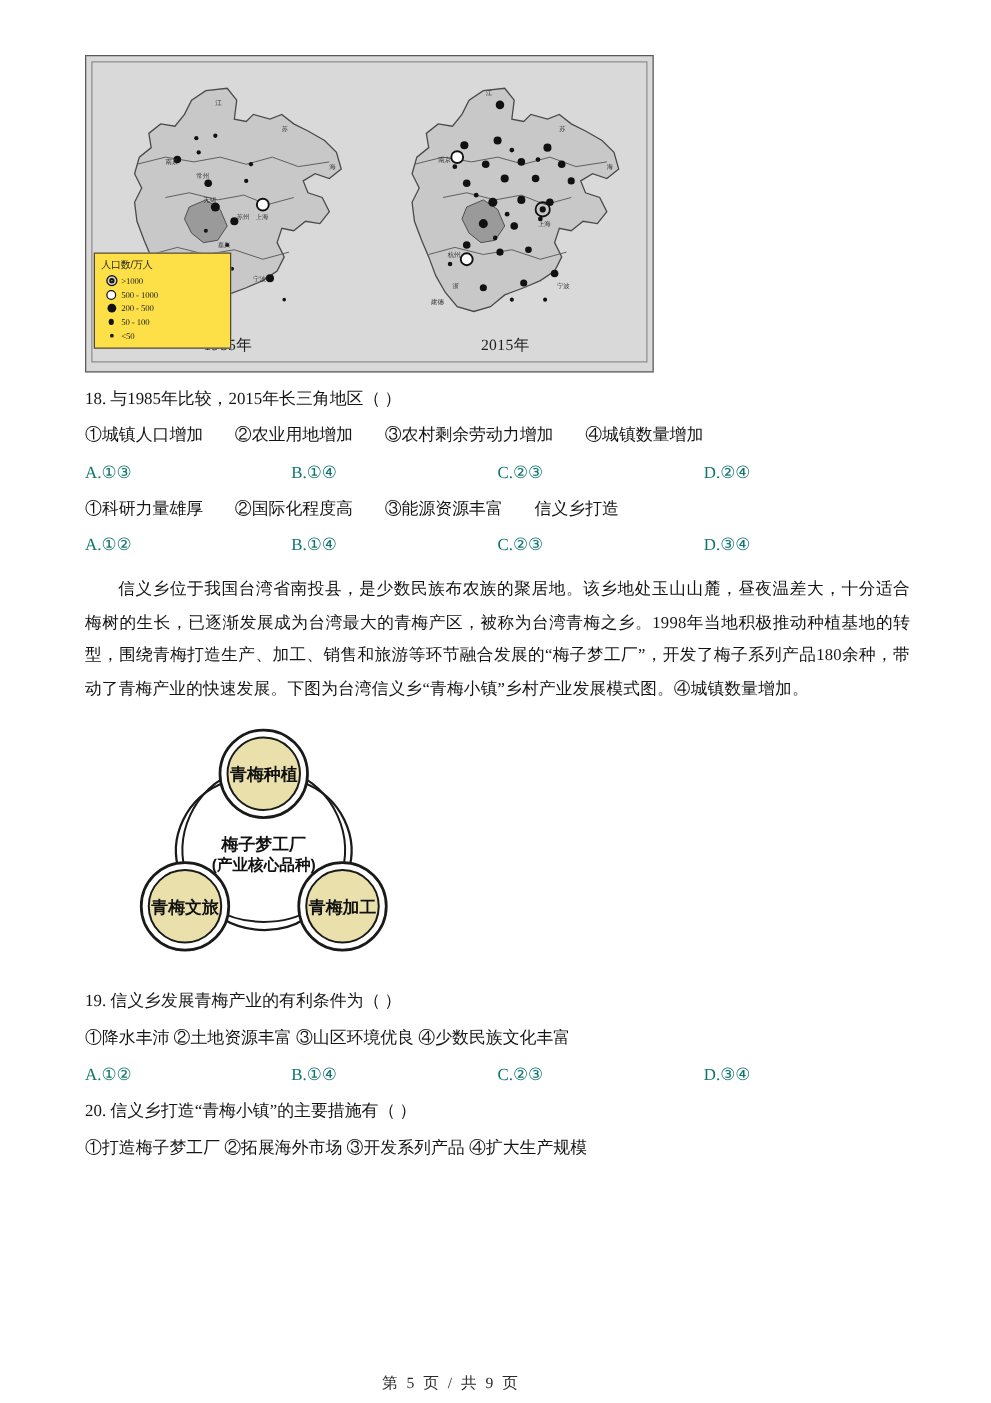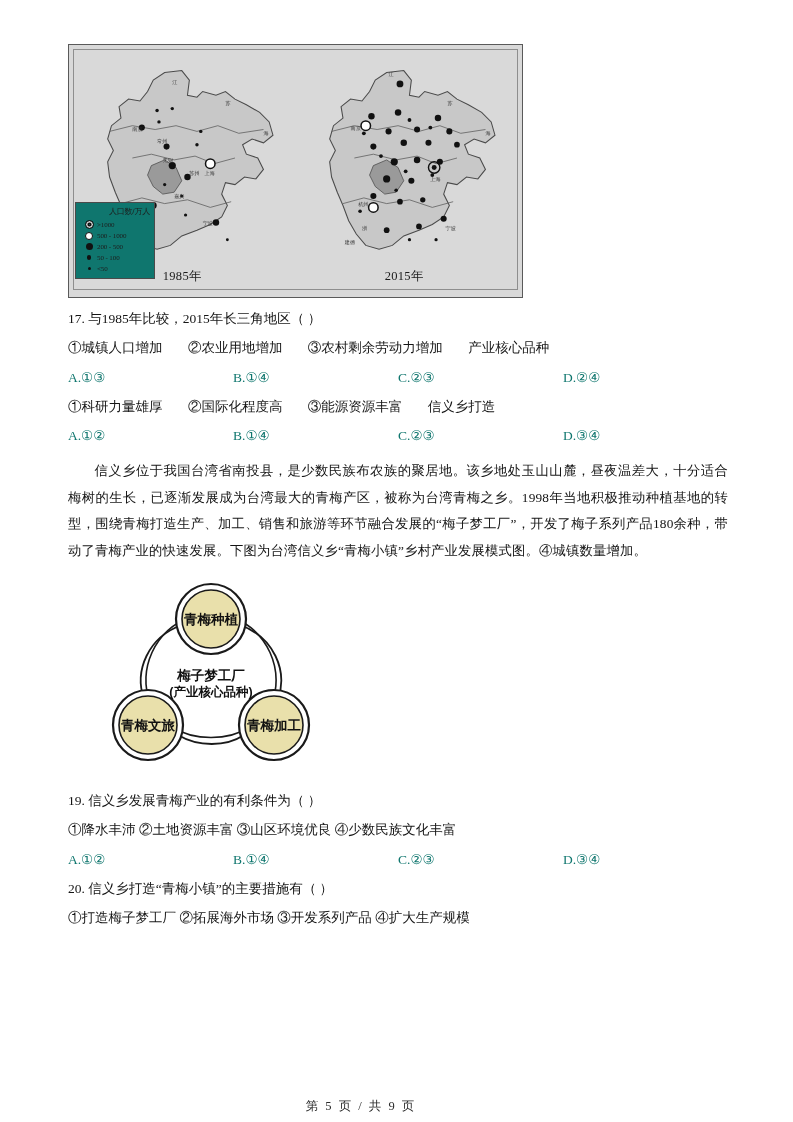--- a/index.html
+++ b/index.html
@@ -65,27 +65,26 @@
     color: #1c1c1c;
     letter-spacing: 0.3px;
   }
   .map-svg { width: 100%; height: 100%; display: block; }
 
   
   .map-legend {
     position: absolute;
     left: 6px;
     bottom: 18px;
-    width: 80px;
-    background: #0f766e;
+    width: 110px;
+    background: #fde047;
     border: 1px solid #4a4a4a;
     padding: 3px 4px 4px 5px;
     box-sizing: border-box;
     z-index: 5;
-    text-align: right;
   }
   .legend-title {
     font-size: 8px;
     color: #1d1d1d;
     margin-bottom: 2px;
     font-family: "Liberation Sans", sans-serif;
     letter-spacing: -0.2px;
   }
   .legend-row {
     display: flex;
@@ -363,26 +362,26 @@
         <div class="legend-row">
           <span class="legend-sym">
               <span class="sym-dot-sm"></span>
             </span>
           <span class="legend-label">&lt;50</span>
         </div>
       </div>
     </div>
 
     <div class="q-block">
-      <div class="q-stem">17. 与1985年比较，2015年长三角地区（    ）</div>
+      <div class="q-stem">18. 与1985年比较，2015年长三角地区（    ）</div>
       <div class="q-items">
         <span class="itm">①城镇人口增加</span>
         <span class="itm">②农业用地增加</span>
         <span class="itm">③农村剩余劳动力增加</span>
-        <span class="itm">产业核心品种</span>
+        <span class="itm">④城镇数量增加</span>
       </div>
       <div class="q-options">
         <span class="opt">A.①③</span>
         <span class="opt">B.①④</span>
         <span class="opt">C.②③</span>
         <span class="opt">D.②④</span>
       </div>
     </div>
 
     <div class="q-block">

